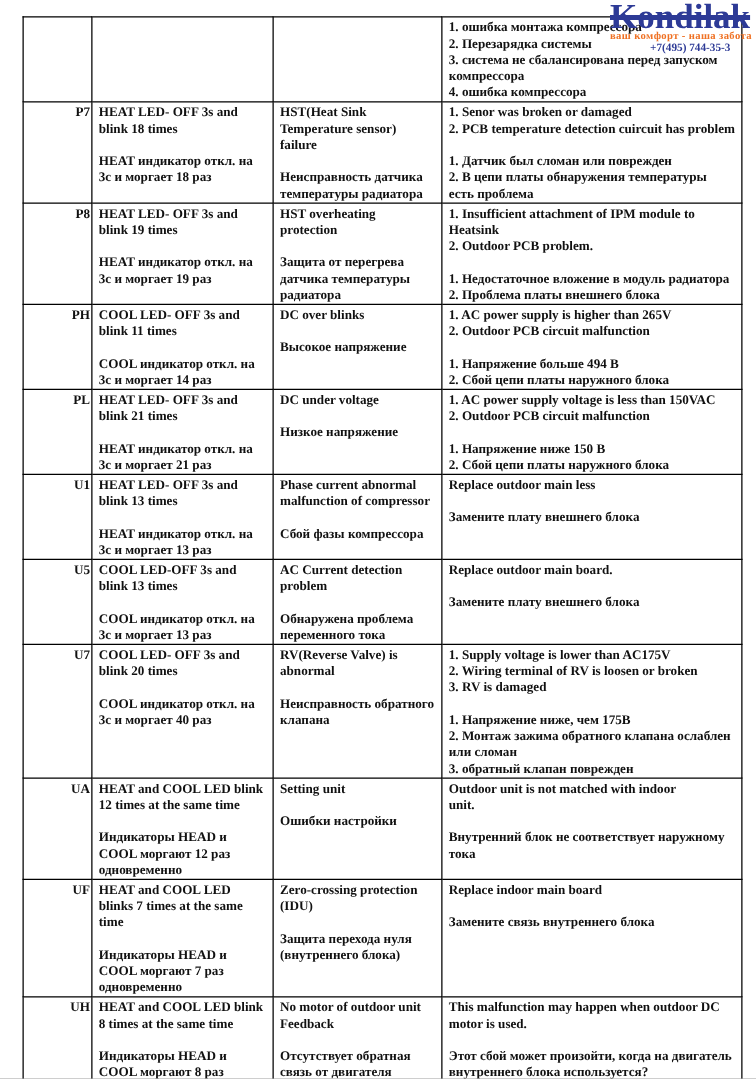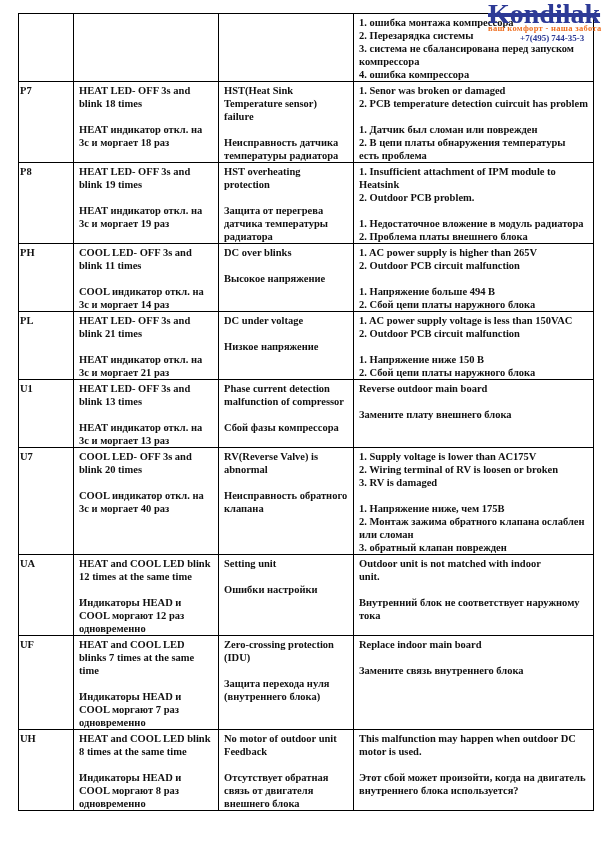--- a/index.html
+++ b/index.html
@@ -26,21 +26,21 @@
     vertical-align: top;
     padding: 2px 5px 0 5px;
     font-size: 10.5px;
     line-height: 13px;
     font-weight: bold;
     color: #111;
     white-space: pre-line;
     overflow: hidden;
   }
   #err-table td.code-cell {
-    text-align: left;
+    text-align: right;
     padding-left: 1px;
     padding-right: 1px;
     margin-left: 26px;
   }
   
   #letterhead {
     position: absolute;
     top: 0;
     left: 488px;
     width: 160px;
@@ -146,24 +146,36 @@
 2. Outdoor PCB circuit malfunction
 
 1. Напряжение ниже 150 В
 2. Сбой цепи платы наружного блока</td>
       </tr>
       <tr style="height:65px">
         <td class="code-cell">U1</td>
         <td>HEAT LED- OFF 3s and blink 13 times
 
 HEAT индикатор откл. на 3с и моргает 13 раз</td>
-        <td>Phase current detection malfunction of compressor
+        <td>Phase current abnormal malfunction of compressor
 
 Сбой фазы компрессора</td>
-        <td>Reverse outdoor main board
+        <td>Replace outdoor main less
+
+Замените плату внешнего блока</td>
+      </tr>
+      <tr style="height:65px">
+        <td class="code-cell">U5</td>
+        <td>COOL LED-OFF 3s and blink 13 times
+
+COOL индикатор откл. на 3с и моргает 13 раз</td>
+        <td>AC Current detection problem
+
+Обнаружена проблема переменного тока</td>
+        <td>Replace outdoor main board.
 
 Замените плату внешнего блока</td>
       </tr>
       <tr style="height:105px">
         <td class="code-cell">U7</td>
         <td>COOL LED- OFF 3s and blink 20 times
 
 COOL индикатор откл. на 3с и моргает 40 раз</td>
         <td>RV(Reverse Valve) is abnormal
 

